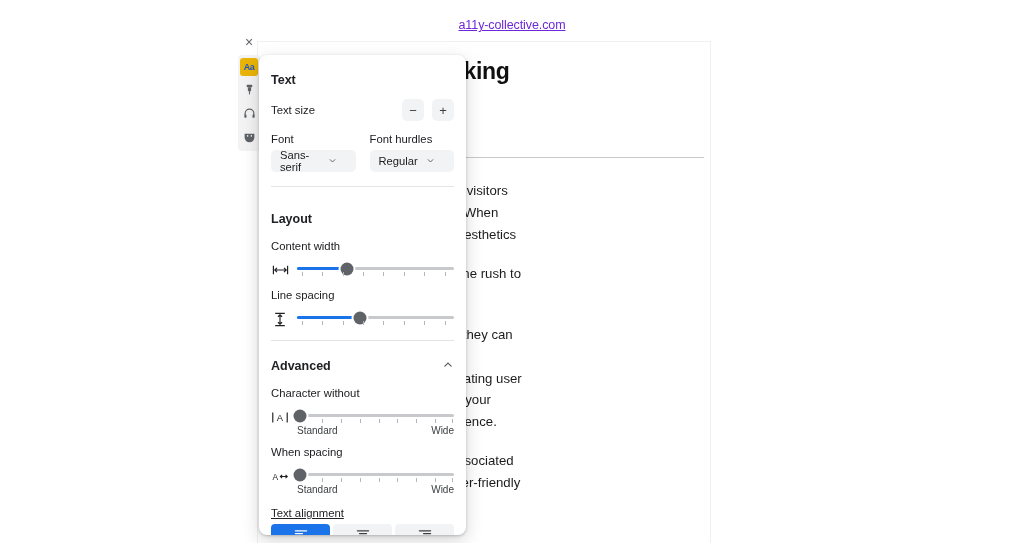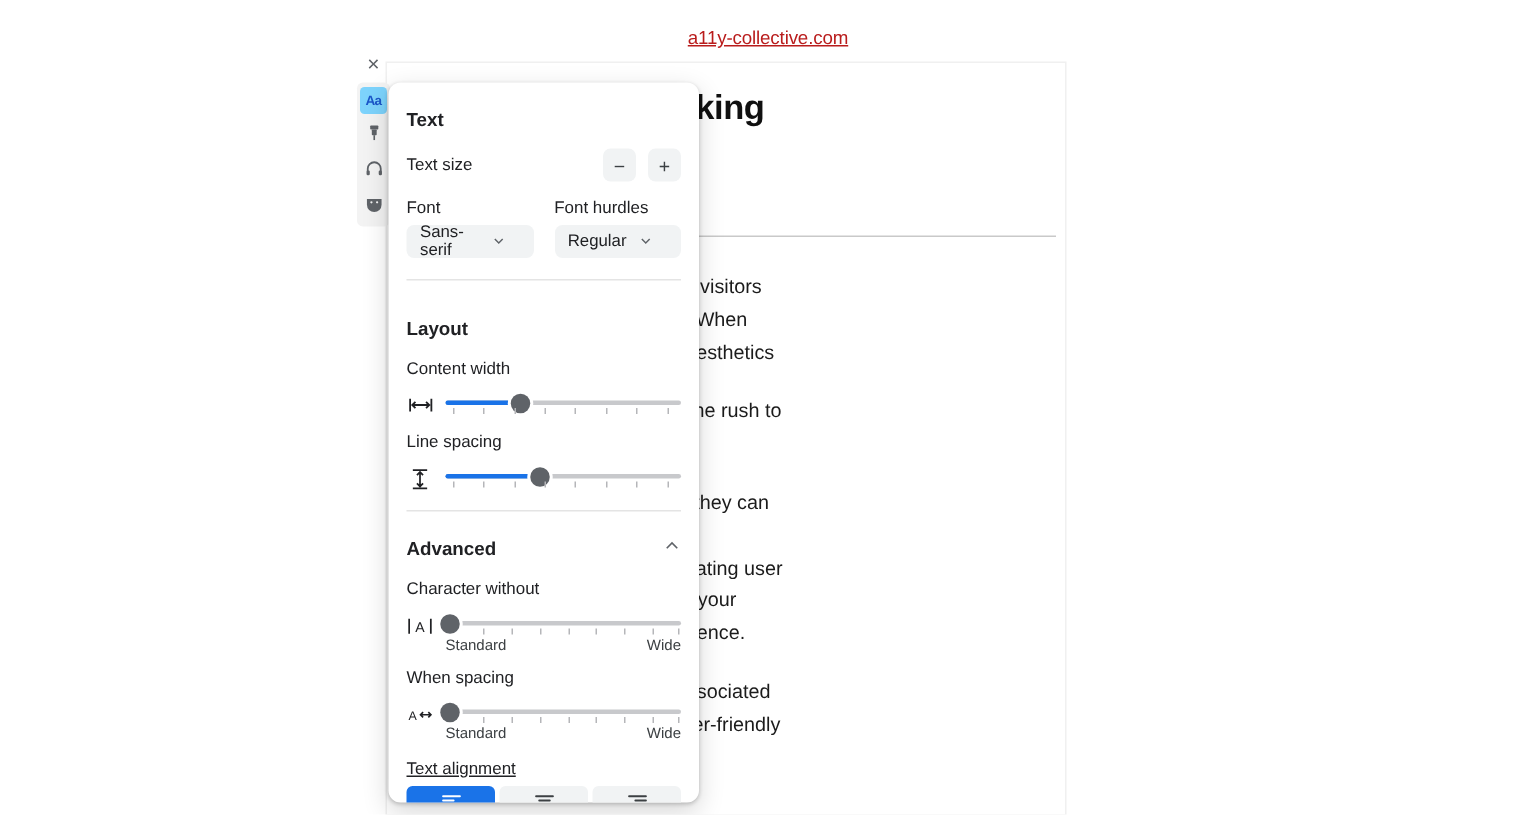--- a/index.html
+++ b/index.html
@@ -17,21 +17,21 @@
     left: 258px; top: 42px;
     width: 452px; height: 501px;
     background: #ffffff;
     box-shadow: 0 0 0 1px #f0f0f0;
   }
   .page-url {
     position: absolute;
     left: 0; top: 18px; width: 1024px;
     text-align: center;
     font-size: 12.5px;
-    color: #b91c1c;
+    color: #6d28d9;
     text-decoration: underline;
     letter-spacing: -0.1px;
   }
   .page-inner { position: absolute; left: 258px; top: 42px; width: 452px; height: 501px; overflow: hidden; }
   .page-pad { padding: 14px 6px 0 24px; }
   .page-title {
     font-size: 23px;
     font-weight: bold;
     line-height: 1.33;
     color: #101010;
@@ -57,21 +57,21 @@
     padding: 3px 0;
     display: flex; flex-direction: column; align-items: center; gap: 6px;
     z-index: 4;
   }
   .rail-btn {
     width: 18px; height: 18px;
     display: flex; align-items: center; justify-content: center;
     border-radius: 3px;
     color: #5f6368;
   }
-  .rail-btn.active { background: #7dd3fc; color: #1b57c9; text-align: center; }
+  .rail-btn.active { background: #eab308; color: #1b57c9; text-align: center; }
   .rail-btn .aa { font-size: 9px; font-weight: bold; letter-spacing: -0.4px; }
   .close-x {
     position: absolute;
     left: 241px; top: 34px;
     width: 16px; height: 16px;
     display: flex; align-items: center; justify-content: center;
     font-size: 14px; color: #5f6368; line-height: 1;
     z-index: 5;
   }
 

